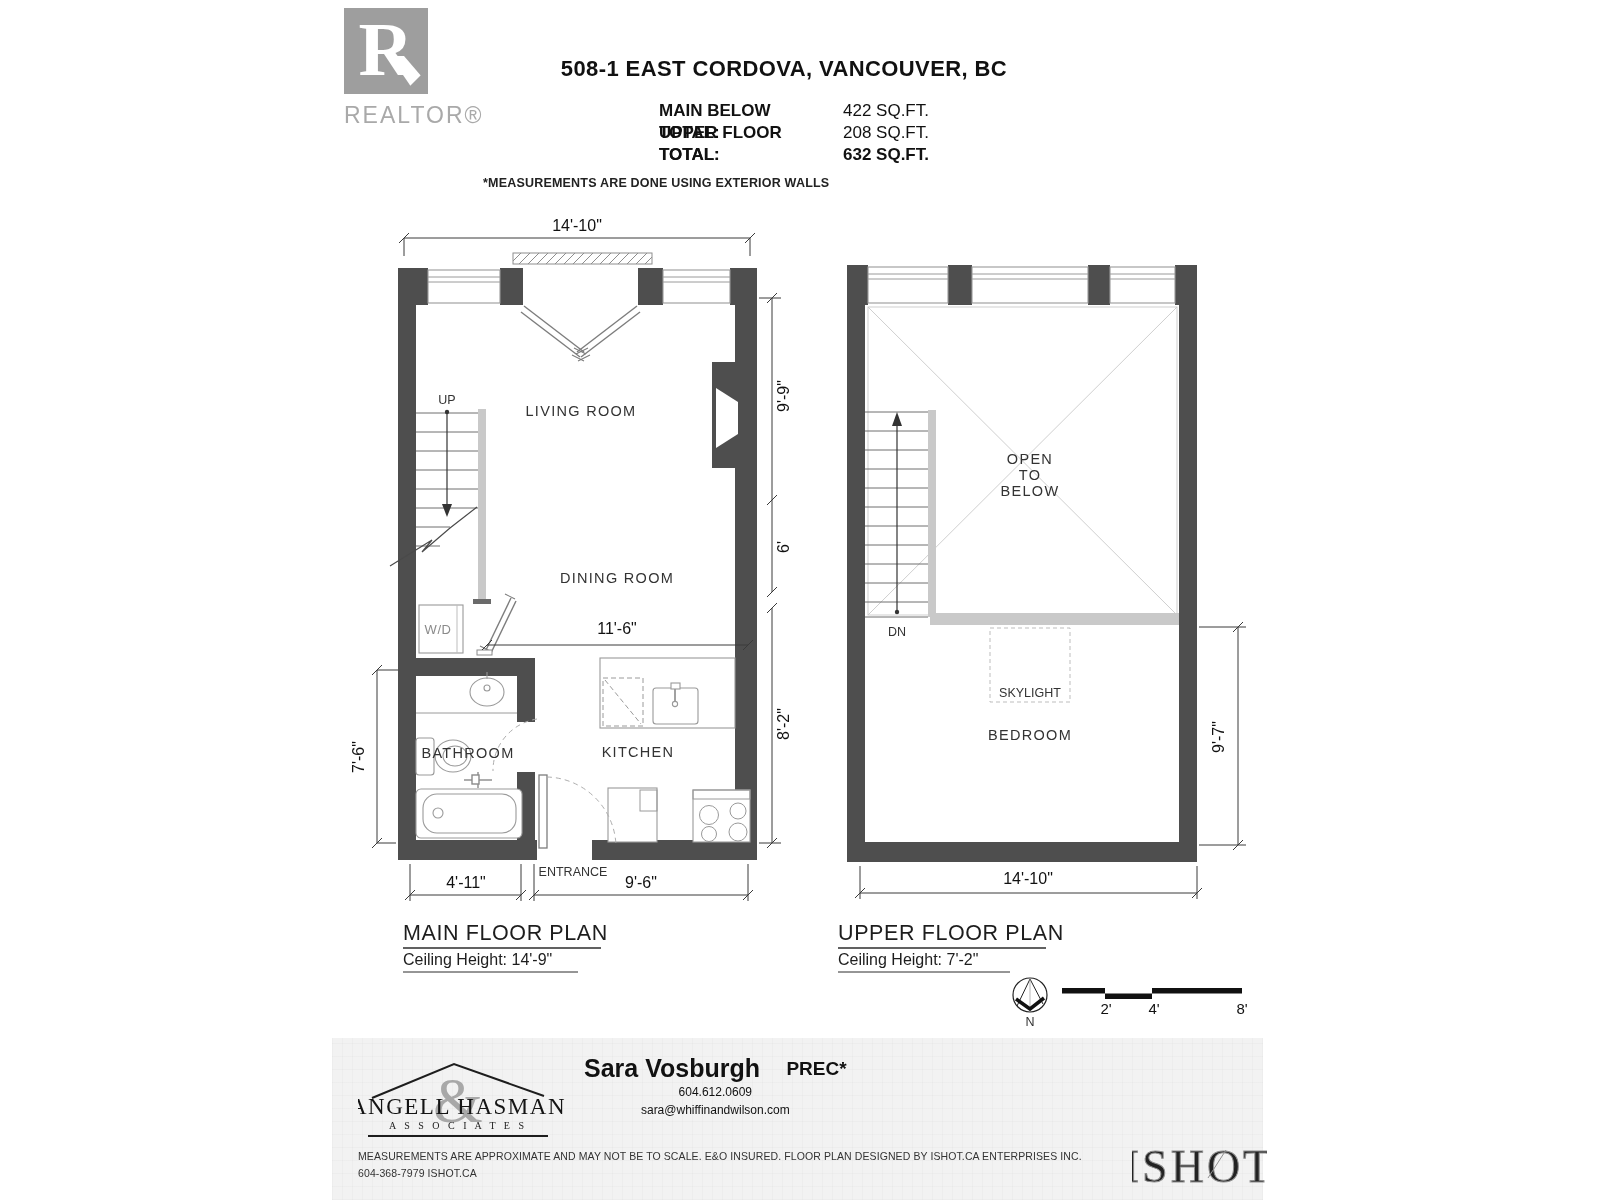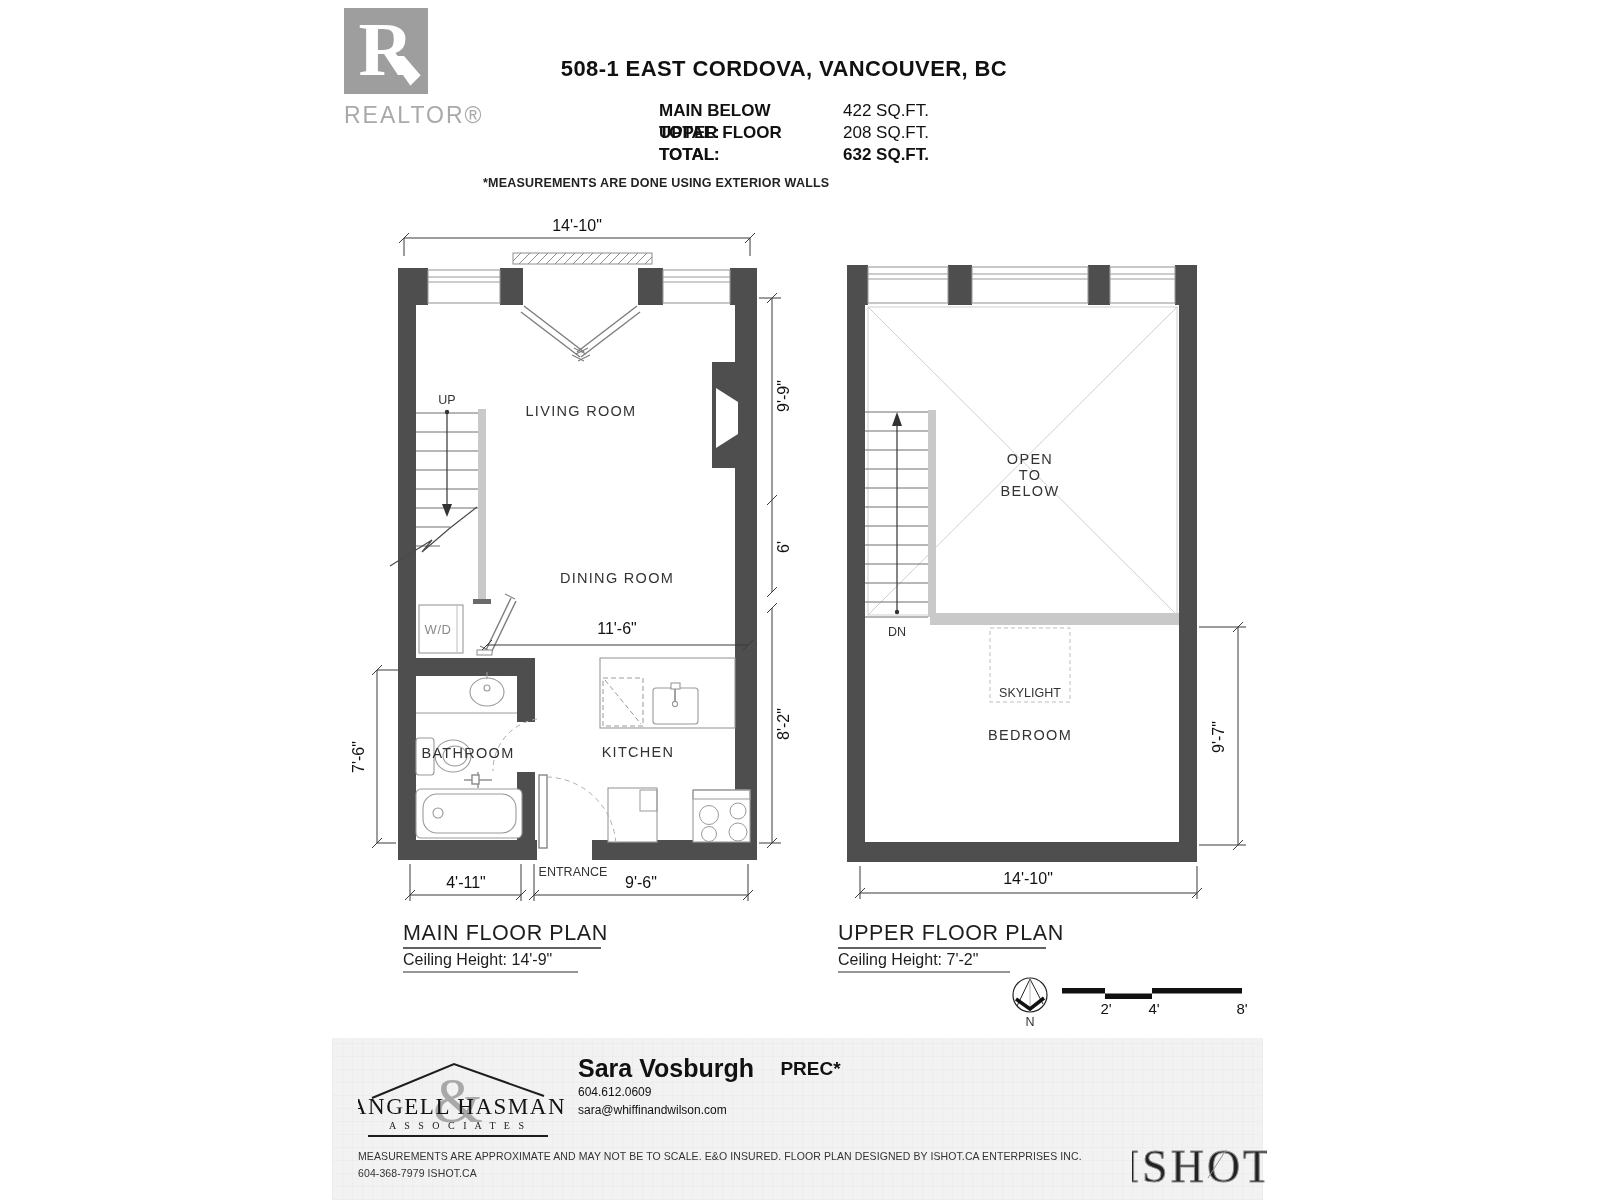--- a/index.html
+++ b/index.html
@@ -31,21 +31,21 @@
   .fix{stroke:#9a9a9a;fill:#fff;stroke-width:1.1;}
   .dimln{stroke:#3a3a3a;stroke-width:1;fill:none;}
   .stair{stroke:#6e6e6e;stroke-width:1;fill:none;}
 
   
   .footer{position:absolute;left:332px;top:1038px;width:931px;height:162px;
           background-color:#f2f2f2;
           background-image:
             repeating-linear-gradient(0deg, rgba(0,0,0,0.02) 0 1px, transparent 1px 13px),
             repeating-linear-gradient(90deg, rgba(0,0,0,0.02) 0 1px, transparent 1px 10px);}
-  .agent{position:absolute;left:246px;top:16px;color:#111;}
+  .agent{position:absolute;left:252px;top:16px;color:#111;text-align:center;}
   .agent-name{font-size:25px;font-weight:700;display:inline-block;}
   .agent-prec{font-size:19px;font-weight:600;display:inline-block;margin-left:22px;vertical-align:2px;}
   .agent-phone{font-size:12px;margin-top:2px;}
   .agent-email{font-size:12px;margin-top:4px;}
   .disclaimer{position:absolute;left:26px;top:110px;font-size:10.5px;color:#333;line-height:1.6;
               letter-spacing:.1px;}
 </style>
 </head>
 <body>
 

